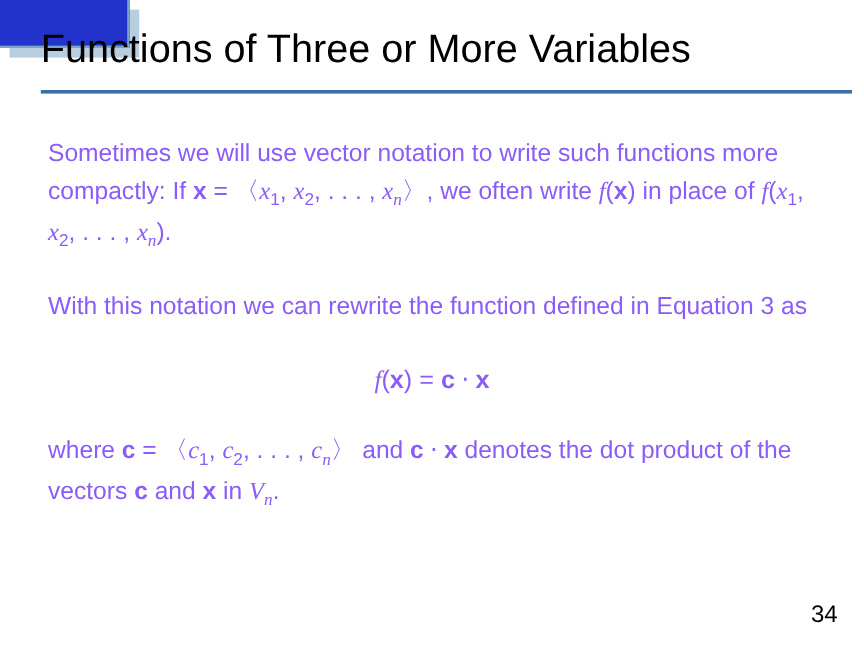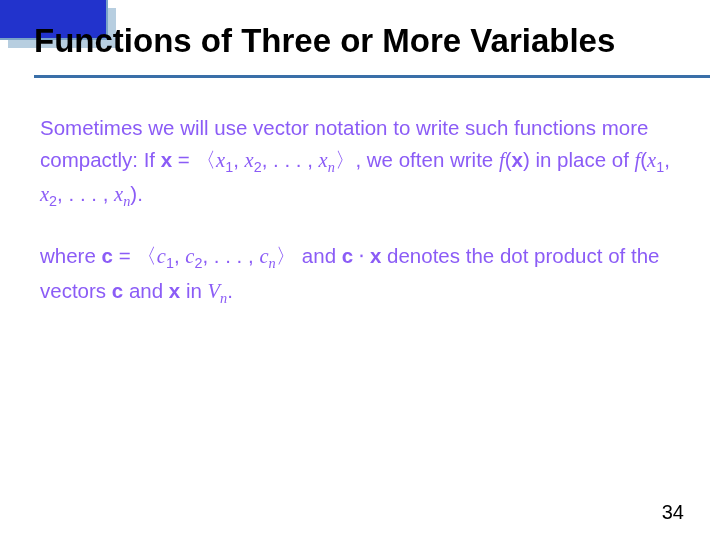--- a/index.html
+++ b/index.html
@@ -26,38 +26,38 @@
     z-index: -1;
   }
   .title-wrap {
     position: absolute;
     top: 18px; left: 34px; right: 10px;
     height: 60px;
     border-bottom: 3px solid #3a6fa8;
   }
   .title {
     font-size: 33px;
-    font-weight: 700;
+    font-weight: 400;
     color: #000;
     position: absolute;
     left: 34px; top: 22px;
     letter-spacing: 0px;
   }
   .content {
     position: absolute;
     left: 40px; right: 40px; top: 112px;
     font-size: 20.5px;
     line-height: 1.55;
     color: #8b5cf6;
   }
   .para { margin-bottom: 28px; }
   .eqline { text-align: center; margin: 4px 0 26px 0; font-size: 21px; }
   .page-num {
     position: absolute;
-    right: 36px; bottom: 16px;
+    right: 22px; bottom: 16px;
     font-size: 20px;
   }
   i.mi { font-style: italic; font-family: "Times New Roman", Times, serif; }
   b.vb { font-weight: bold; }
   .sub { font-size: 0.7em; vertical-align: sub; font-style: italic; font-family: "Times New Roman", Times, serif;}
   .subn { font-size: 0.7em; vertical-align: sub; }
   .angle { font-family: "Times New Roman", Times, serif; }
   .dot { font-family: "Times New Roman", Times, serif; }
 </style>
 </head>
@@ -68,21 +68,27 @@
 <div class="title-wrap"></div>
 
 <div class="title">Functions of Three or More Variables</div>
 
 <div class="content">
 
   <div class="para">
     <span>Sometimes we will use vector notation to write such functions more compactly: If </span><b class="vb">x</b><span> = </span><span class="angle">〈</span><i class="mi">x</i><span class="subn">1</span><span>, </span><i class="mi">x</i><span class="subn">2</span><span>, . . . , </span><i class="mi">x</i><span class="sub">n</span><span class="angle">〉</span><span>, we often write </span><i class="mi">f</i><span>(</span><b class="vb">x</b><span>)</span><span> in place of </span><i class="mi">f</i><span>(</span><i class="mi">x</i><span class="subn">1</span><span>, </span><i class="mi">x</i><span class="subn">2</span><span>, . . . , </span><i class="mi">x</i><span class="sub">n</span><span>).</span>
   </div>
 
+  <div class="para">
+    <span>With this notation we can rewrite the function defined in Equation 3 as</span>
+  </div>
 
+  <div class="eqline">
+    <i class="mi">f</i><span>(</span><b class="vb">x</b><span>)</span><span> = </span><b class="vb">c</b><span class="dot"> ⋅ </span><b class="vb">x</b>
+  </div>
 
   <div class="para">
     <span>where </span><b class="vb">c</b><span> = </span><span class="angle">〈</span><i class="mi">c</i><span class="subn">1</span><span>, </span><i class="mi">c</i><span class="subn">2</span><span>, . . . , </span><i class="mi">c</i><span class="sub">n</span><span class="angle">〉</span><span> and </span><b class="vb">c</b><span class="dot"> ⋅ </span><b class="vb">x</b><span> denotes the dot product of the vectors </span><b class="vb">c</b><span> and </span><b class="vb">x</b><span> in </span><i class="mi">V</i><span class="sub">n</span><span>.</span>
   </div>
 
 </div>
 
 <div class="page-num">34</div>
 
 </body></html>

